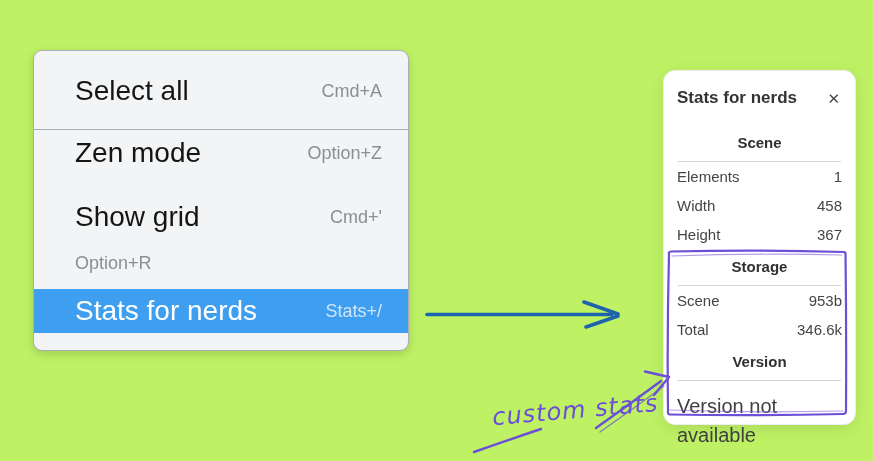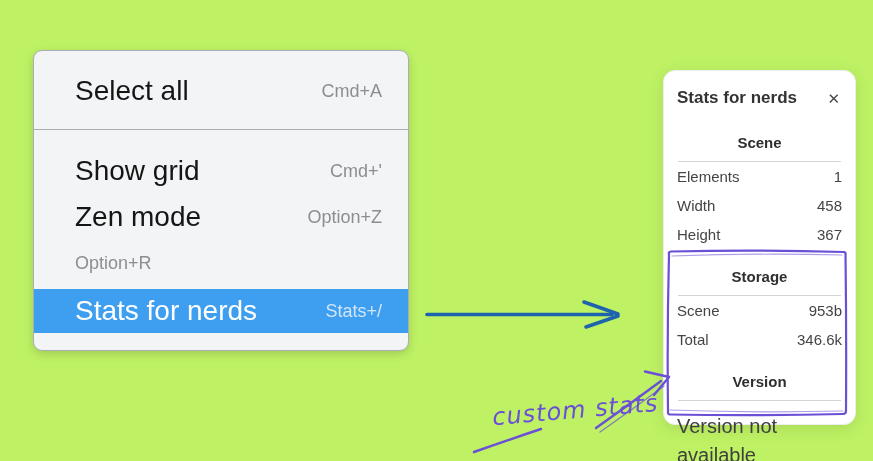--- a/index.html
+++ b/index.html
@@ -42,21 +42,21 @@
     background:#ffffff;border:1px solid #ededed;border-radius:12px;
     box-shadow:0 4px 16px rgba(0,0,0,0.10);
     padding:0 13px;color:#3c3c3c;
   }
   .panel-header{
     margin-top:16px;height:22px;display:flex;justify-content:space-between;align-items:center;
   }
   .panel-title{font-size:17px;font-weight:bold;color:#333;}
   .close{font-size:15px;color:#4a4a4a;cursor:pointer;line-height:1;padding:2px;}
   .sec-h{margin-top:24px;text-align:center;font-weight:bold;font-size:15px;color:#2f2f2f;line-height:20px;}
-  .sec-h.tight{margin-top:18px;}
+  .sec-h.tight{margin-top:8px;}
   .sec-div{height:1px;background:#d4d4d4;margin:8px 1px 0 1px;}
   .stat-row{
     display:flex;justify-content:space-between;align-items:flex-start;
     font-size:15px;line-height:29px;color:#454545;
   }
   .stat-row .sv{text-align:right;}
   .version-note{font-size:20px;line-height:29px;margin-top:11px;color:#3f3f3f;}
 
   
   .overlay{position:absolute;left:0;top:0;width:873px;height:461px;pointer-events:none;}
@@ -73,27 +73,27 @@
 <body>
 
 <div class="stage">
 
   <div class="menu">
     <div class="menu-item first">
       <span class="mi-label">Select all</span>
       <span class="mi-shortcut">Cmd+A</span>
     </div>
     <div class="menu-divider"></div>
+    <div class="menu-item">
+      <span class="mi-label">Zen mode</span>
+      <span class="mi-shortcut">Option+Z</span>
+    </div>
     <div class="menu-item after-div">
       <span class="mi-label">Show grid</span>
       <span class="mi-shortcut">Cmd+'</span>
-    </div>
-    <div class="menu-item">
-      <span class="mi-label">Zen mode</span>
-      <span class="mi-shortcut">Option+Z</span>
     </div>
     <div class="menu-item">
       <span class="mi-shortcut">Option+R</span>
     </div>
     <div class="menu-item highlighted">
       <span class="mi-label">Stats for nerds</span>
       <span class="mi-shortcut">Stats+/</span>
     </div>
   </div>
 

